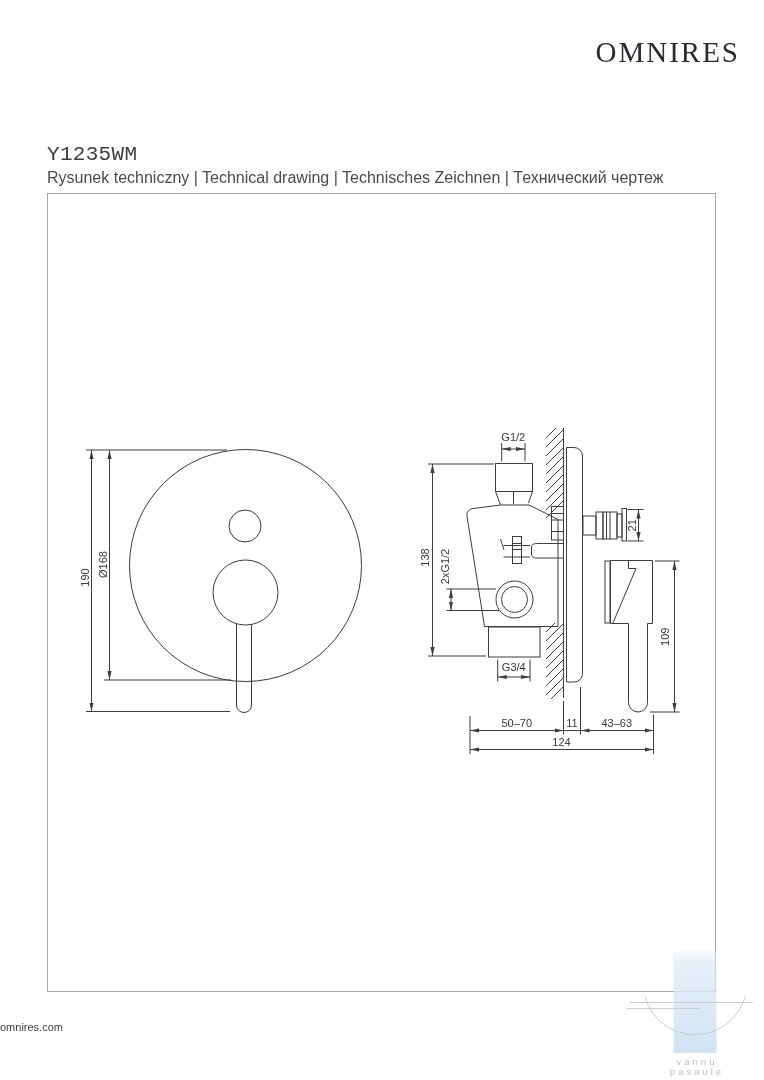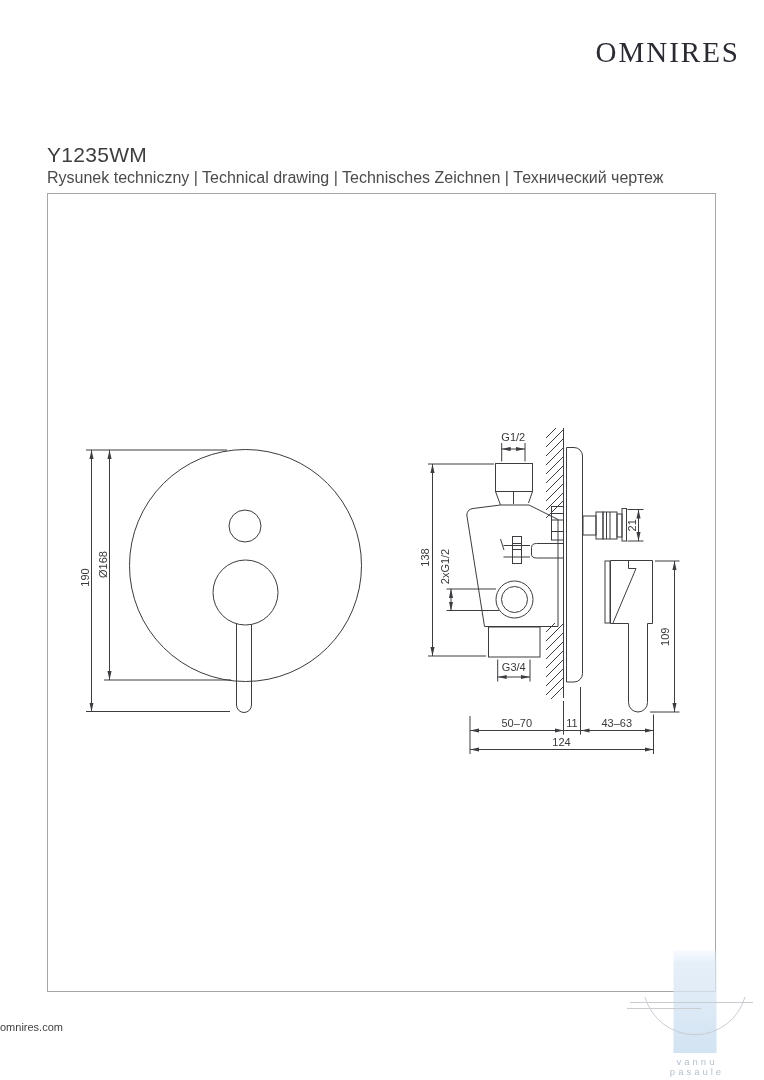--- a/index.html
+++ b/index.html
@@ -1,21 +1,21 @@
 <!DOCTYPE html>
 <html><head>
 <meta charset="utf-8">
 <style>
   html,body{margin:0;padding:0;background:#ffffff;}
   .page{position:relative;width:764px;height:1080px;background:#ffffff;overflow:hidden;
         font-family:"Liberation Sans",sans-serif;padding-left:20px;}
   .logo{position:absolute;top:36px;right:44px;font-family:"Liberation Serif",serif;
         font-size:29px;letter-spacing:2px;color:#2b2b33;font-weight:400;}
   .title{position:absolute;left:47px;top:143px;margin:0;font-size:21px;font-weight:400;
-        color:#3e3e3e;letter-spacing:0.3px;}
+        color:#3e3e3e;letter-spacing:0.3px;font-family:Liberation Mono, monospace;}
   .subtitle{position:absolute;left:47px;top:169px;font-size:16px;color:#4b4b4b;}
   .footer{position:absolute;left:0;top:1021px;width:100%;text-align:left;
         font-size:11px;color:#3f3f3f;}
   svg.drawing{position:absolute;left:0;top:0;}
   .drawing line,.drawing path,.drawing rect,.drawing circle{stroke:#3c3c41;stroke-width:1;fill:none;}
   .drawing rect.frame{stroke:#a6a6a6;}
   .drawing text{fill:#383838;stroke:none;font-size:11px;font-family:"Liberation Sans",sans-serif;}
   .drawing .wm-band{fill:url(#wmGrad);stroke:none;}
   .drawing .wm-line{stroke:#c9cdd2;}
   .drawing text.wm-text{fill:#b6c1cc;font-size:9.5px;letter-spacing:3px;}

